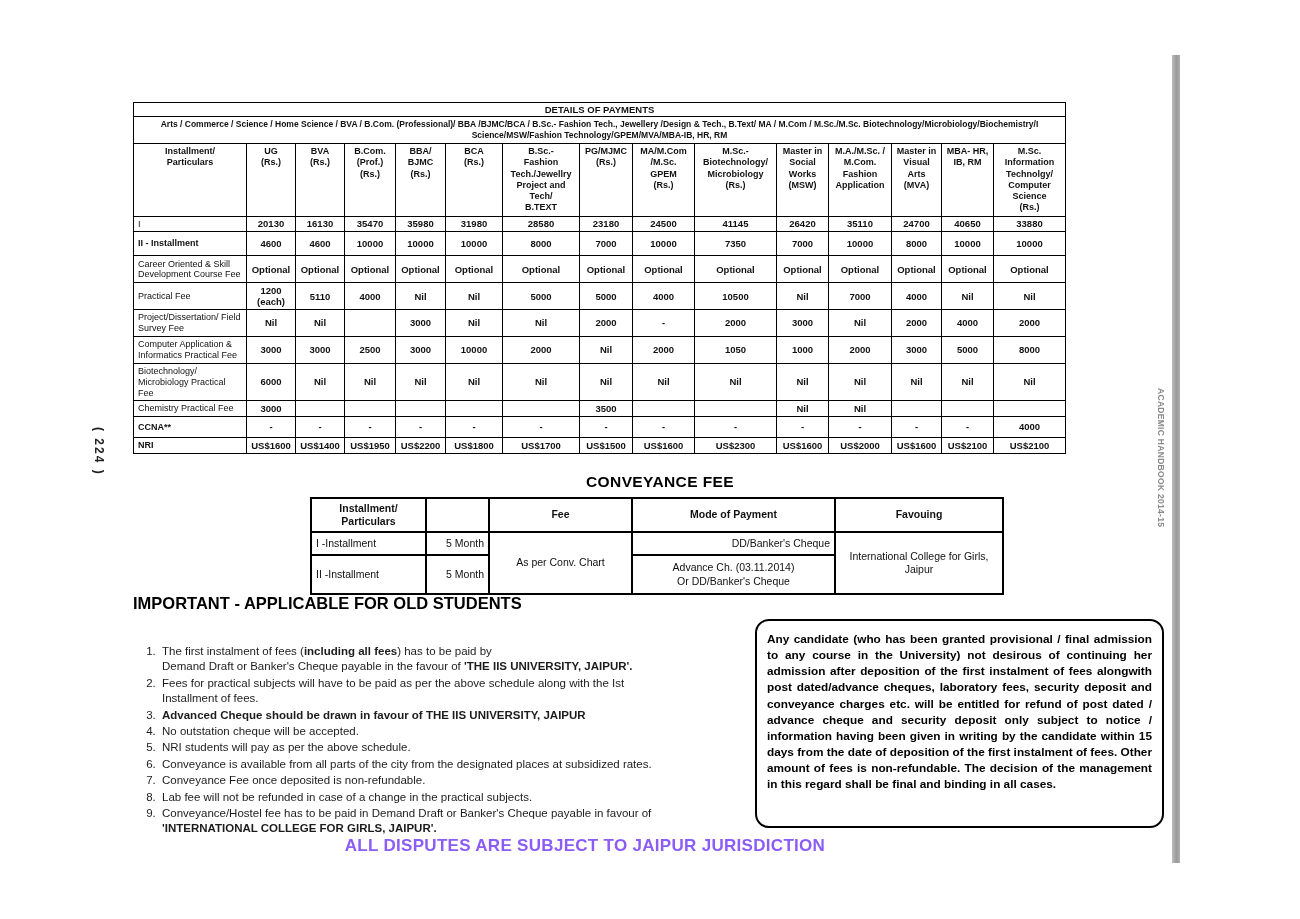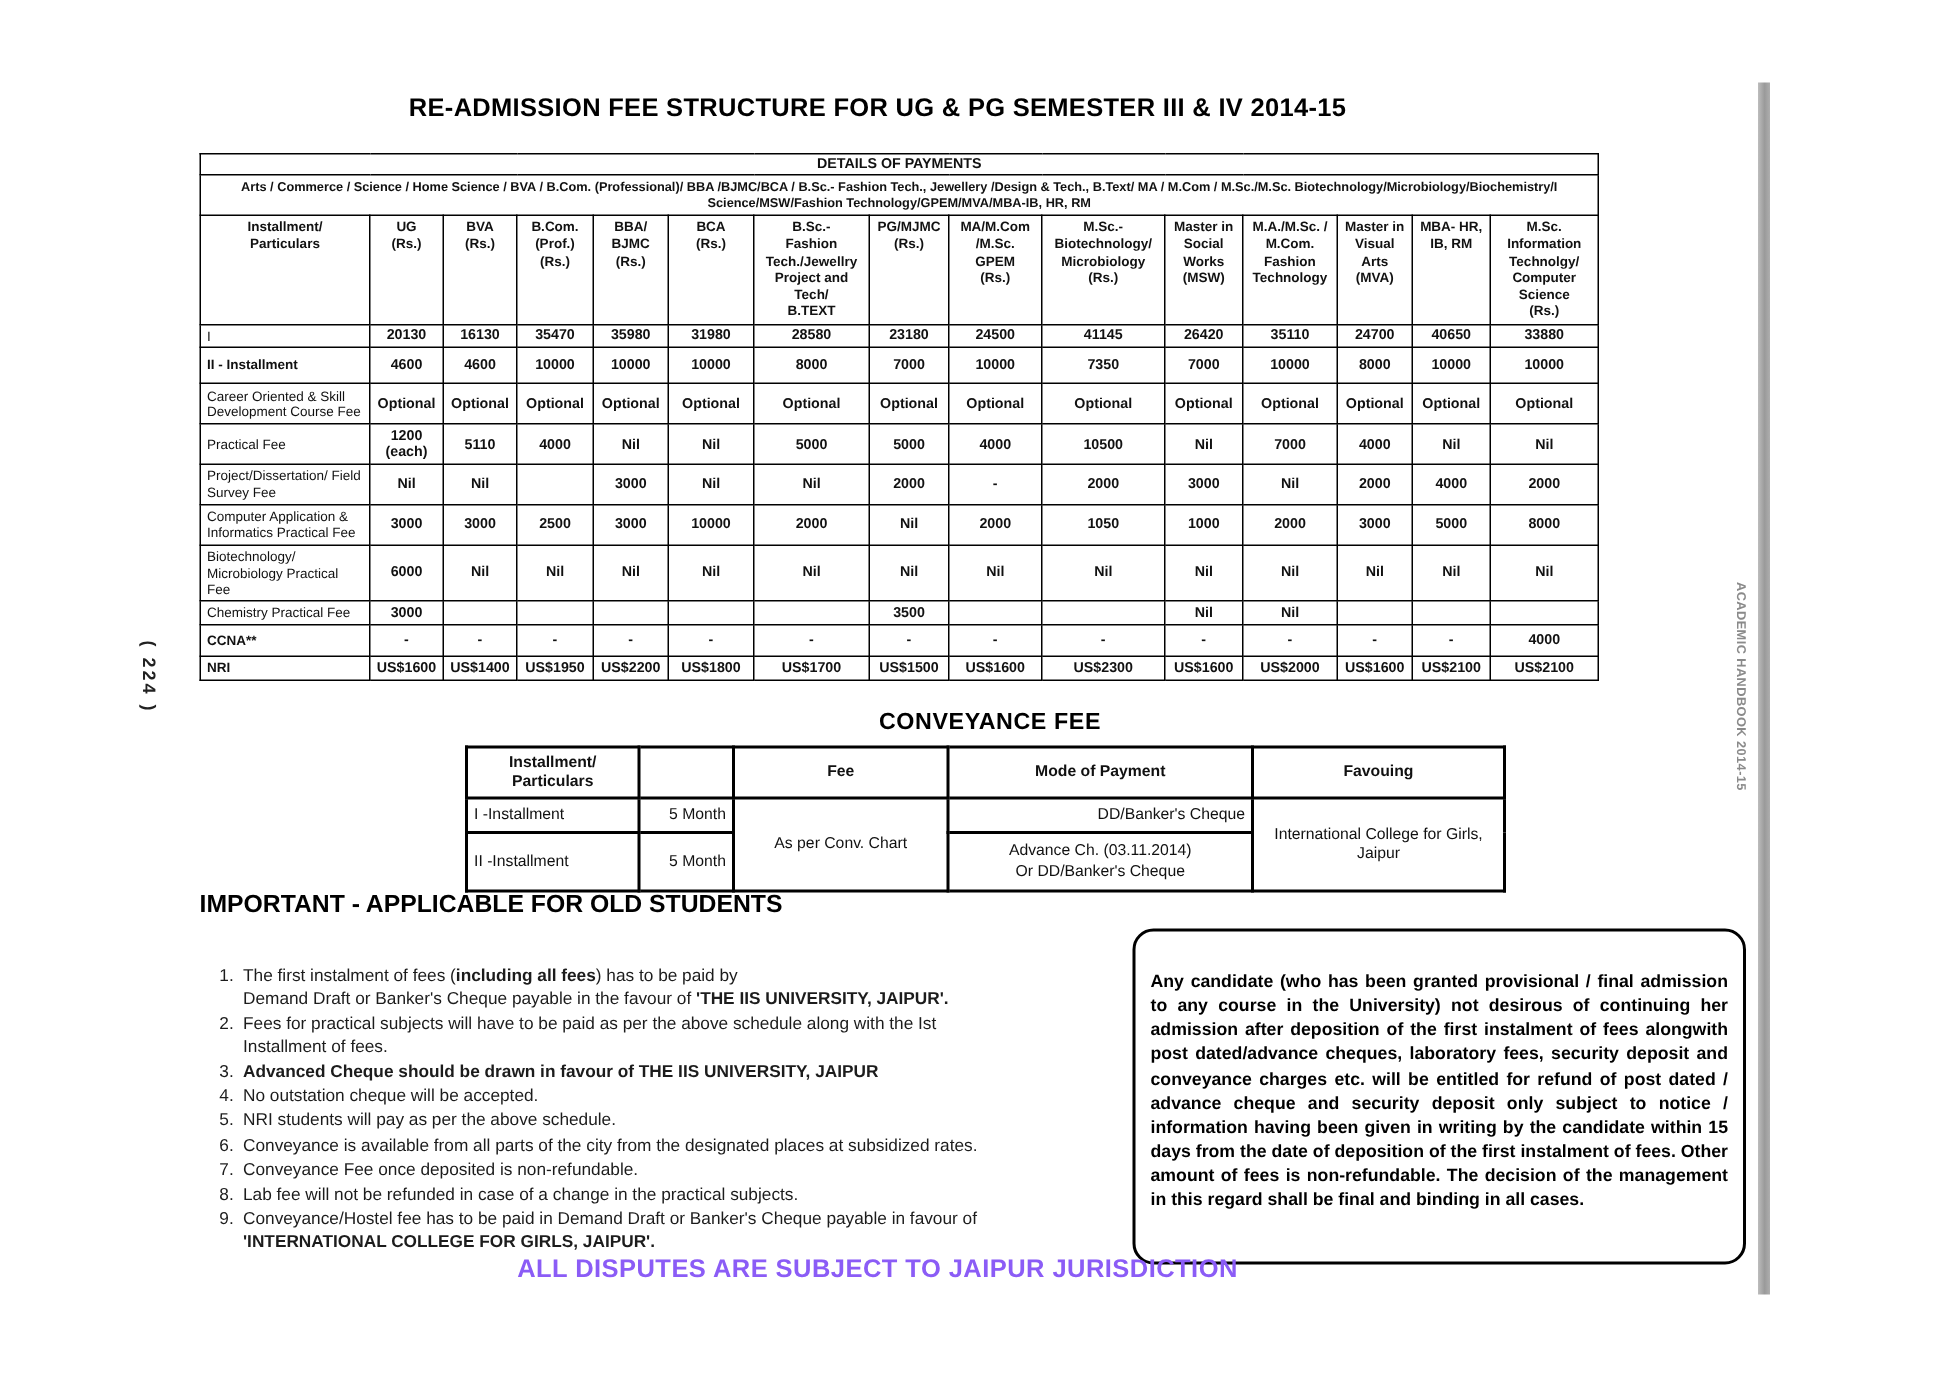--- a/index.html
+++ b/index.html
@@ -44,21 +44,21 @@
   .important-list {
     position:absolute; left:137px; top:644px; width:618px; margin:0; padding:0 0 0 22px;
     font-size:11.5px; line-height:1.34; color:#1c1c1c;
   }
   .important-list li { margin:0 0 1px 0; padding-left:3px; white-space:pre-line; }
   .important-list .b { font-weight:bold; }
   .important-list .i { }
   
   .notice-box {
     position:absolute; left:755px; top:619px; width:385px; min-height:186px;
-    border:2.5px solid #000; border-radius:14px; padding:25px 10px 9px 10px;
+    border:2.5px solid #000; border-radius:14px; padding:10px 10px 9px 10px;
     font-size:11.8px; font-weight:bold; text-align:justify; line-height:1.37; color:#000;
     background:#fff;
   }
   .footer-line {
     position:absolute; top:836px; left:0; width:1170px; text-align:center;
     font-size:17px; font-weight:bold; letter-spacing:.3px; color:#8b5cf6;
   }
   
   .page-number {
     position:absolute; left:92px; top:427px; writing-mode:vertical-rl;
@@ -71,21 +71,20 @@
   .edge-bar {
     position:absolute; left:1172px; top:55px; width:8px; height:808px;
     background:linear-gradient(to right,#bdbdbd,#9a9a9a 55%,#aeaeae);
   }
 </style>
 </head>
 <body>
 
 <div class="page">
 
-  <div class="doc-title">RE-ADMISSION FEE STRUCTURE FOR UG &amp; PG SEMESTER III &amp; IV 2014-15</div>
 
   <table class="fee-table" id="fee-table">
       <colgroup>
         <col style="width:113px">
         <col style="width:49px">
         <col style="width:49px">
         <col style="width:51px">
         <col style="width:50px">
         <col style="width:57px">
         <col style="width:77px">
@@ -137,21 +136,21 @@
 Biotechnology/
 Microbiology
 (Rs.)</th>
           <th class="colhead">Master in
 Social
 Works
 (MSW)</th>
           <th class="colhead">M.A./M.Sc. /
 M.Com.
 Fashion
-Technology</th>
+Application</th>
           <th class="colhead">Master in
 Visual
 Arts
 (MVA)</th>
           <th class="colhead">MBA- HR,
 IB, RM</th>
           <th class="colhead">M.Sc.
 Information
 Technolgy/
 Computer

